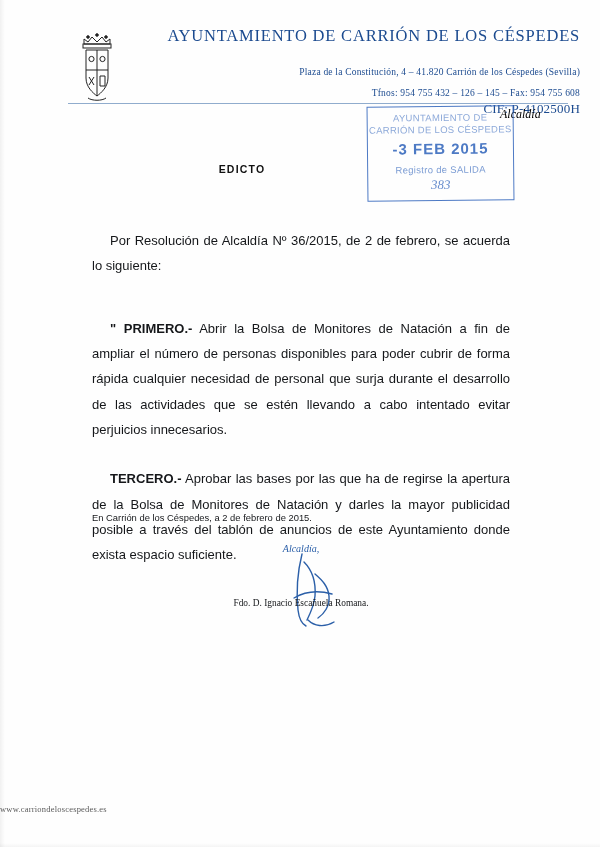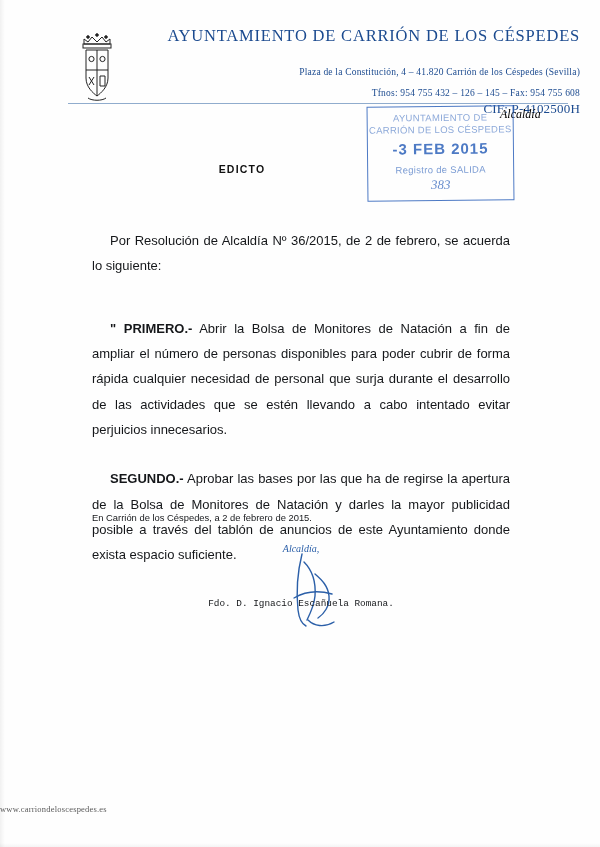--- a/index.html
+++ b/index.html
@@ -231,21 +231,21 @@
     height: 78px;
     pointer-events: none;
   }
 
   .signer {
     position: absolute;
     left: 92px;
     top: 598px;
     width: 418px;
     text-align: center;
-    font-family: Liberation Mono, monospace;
+    font-family: Liberation Serif, serif;
     font-size: 9.4px;
     color: #15171a;
   }
   .footer {
     position: absolute;
     left: 0;
     top: 804px;
     width: 600px;
     font-family: "Liberation Serif", serif;
     font-size: 8.5px;
@@ -327,21 +327,21 @@
 
     <div style="height:20px"></div>
 
     <div class="para indent">
       <span class="lead">" PRIMERO.-</span><span> Abrir la Bolsa de Monitores de Natación a fin de ampliar el número de personas disponibles para poder cubrir de forma rápida cualquier necesidad de personal que surja durante el desarrollo de las actividades que se estén llevando a cabo intentado evitar perjuicios innecesarios.</span>
     </div>
 
     <div style="height:7px"></div>
 
     <div class="para indent">
-      <span class="lead">SEGUNDO.-</span><span> Aprobar las bases por las que ha de regirse la apertura de la Bolsa de Monitores de Natación y darles la mayor publicidad posible a través del tablón de anuncios de este Ayuntamiento donde exista espacio suficiente.</span>
+      <span class="lead">TERCERO.-</span><span> Aprobar las bases por las que ha de regirse la apertura de la Bolsa de Monitores de Natación y darles la mayor publicidad posible a través del tablón de anuncios de este Ayuntamiento donde exista espacio suficiente.</span>
     </div>
 
     <div style="height:7px"></div>
 
   </div>
 
   <div class="closing">En Carrión de los Céspedes, a 2 de febrero de 2015.</div>
 
   <div class="alcaldia-sign">Alcaldía,</div>
 

